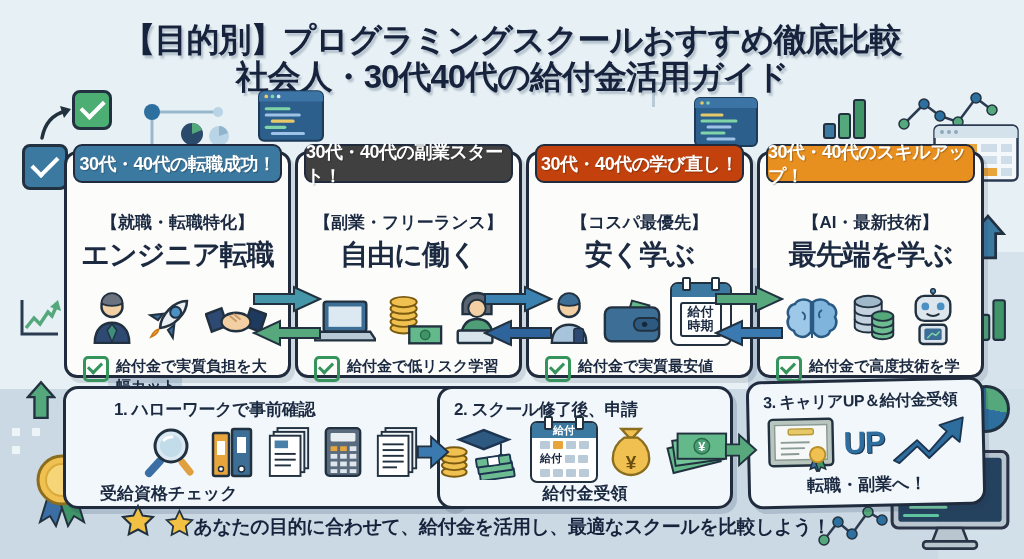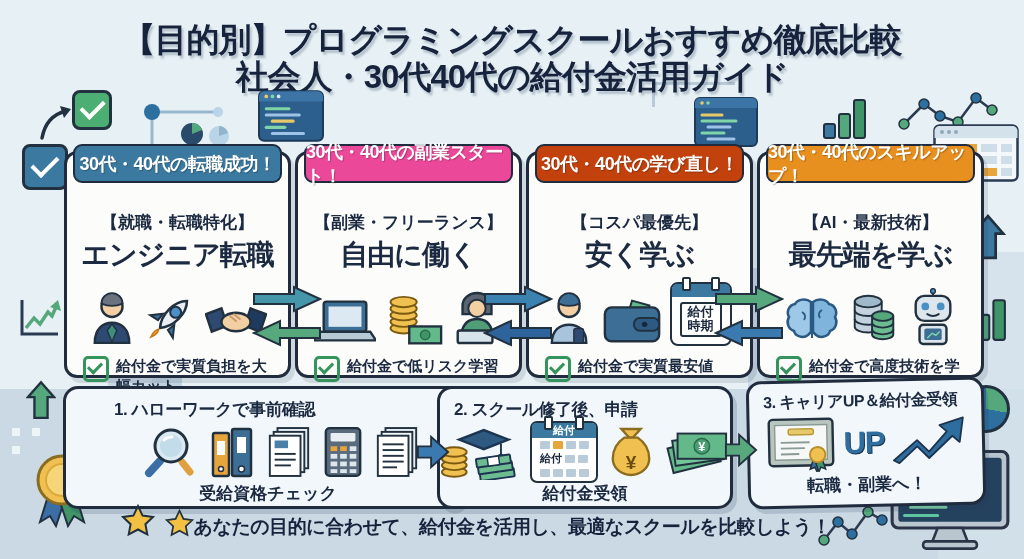--- a/index.html
+++ b/index.html
@@ -20,21 +20,21 @@
     text-shadow:2px 3px 2px rgba(120,140,160,.45);}
   
   .card{top:151px;width:221px;height:221px;background:#fcfcfa;
     border:3px solid #202c3e;border-radius:13px;z-index:2;
     box-shadow:4px 5px 0 rgba(30,50,80,.13);}
   .c1{left:64px}.c2{left:295px}.c3{left:526px}.c4{left:757px}
   .badge{position:absolute;top:-10px;left:6px;right:6px;height:35px;
     border:2.5px solid #202c3e;border-radius:9px;color:#fff;font-weight:800;
     font-size:18px;display:flex;align-items:center;justify-content:center;
     letter-spacing:-.5px;text-shadow:1px 1px 1px rgba(0,0,0,.25);}
-  .bg-blue{background:#3b79a1}.bg-green{background:#ec4899}
+  .bg-blue{background:#3b79a1}.bg-green{background:#404040}
   .bg-purple{background:#c2410c}.bg-orange{background:#e78f1f}
   .card-category{margin-top:57px;text-align:center;font-weight:800;font-size:17px;}
   .card-title{margin-top:2px;text-align:center;font-weight:800;font-size:28px;letter-spacing:-1px;}
   .icon-row{display:flex;justify-content:center;align-items:flex-end;gap:7px;height:66px;margin-top:6px;}
   .benefit{display:flex;gap:7px;margin:10px 12px 0 16px;font-weight:800;font-size:15px;line-height:1.3;}
   .check{width:20px;height:20px;border:3px solid #35935c;border-radius:5px;position:relative;flex:none;margin-top:0;}
   .check::after{content:"";position:absolute;left:2px;top:3px;width:11px;height:6px;
     border-left:3.5px solid #35935c;border-bottom:3.5px solid #35935c;transform:rotate(-45deg);}
   .icn{display:inline-flex;position:relative;}
   
@@ -42,21 +42,21 @@
   .flip{transform:scaleX(-1);}
   
   .step{background:#f1f7fa;border:3px solid #202c3e;border-radius:15px;z-index:2;
     box-shadow:4px 5px 0 rgba(30,50,80,.16);}
   .s1{left:63px;top:386px;width:362px;height:117px;padding-left:34px;}
   .s2{left:437px;top:386px;width:290px;height:117px;}
   .s3{left:747px;top:379px;width:232px;height:122px;transform:rotate(-1.2deg);}
   .step-title{font-weight:800;font-size:17px;margin:9px 14px 0;letter-spacing:-.5px;}
   .step-icons{display:flex;align-items:center;justify-content:center;gap:10px;height:58px;margin-top:2px;}
   .step-caption{text-align:center;font-weight:800;font-size:17px;margin-top:1px;}
-  .s1 .step-caption{text-align:center;padding-right:26px;}
+  .s1 .step-caption{text-align:left;padding-right:26px;}
   
   .deco-check{border:3px solid #22313f;border-radius:8px;position:absolute;}
   .deco-check::after{content:"";position:absolute;left:17%;top:22%;width:55%;height:28%;
     border-left:4px solid #fff;border-bottom:4px solid #fff;transform:rotate(-45deg);}
   
   .mini-cal{width:58px;height:60px;background:#fff;border:2.5px solid #22313f;border-radius:8px;position:relative;}
   .mini-cal-head{height:13px;background:#3b79a1;border-radius:5px 5px 0 0;}
   .pin{position:absolute;top:-7px;width:5px;height:10px;background:#fff;border:2px solid #22313f;border-radius:2px;}
   .mini-cal-label{margin:5px auto 0;width:38px;border:2px solid #22313f;border-radius:3px;background:#fff;
     font-size:13px;font-weight:800;line-height:1.1;text-align:center;padding:1px 0;}

